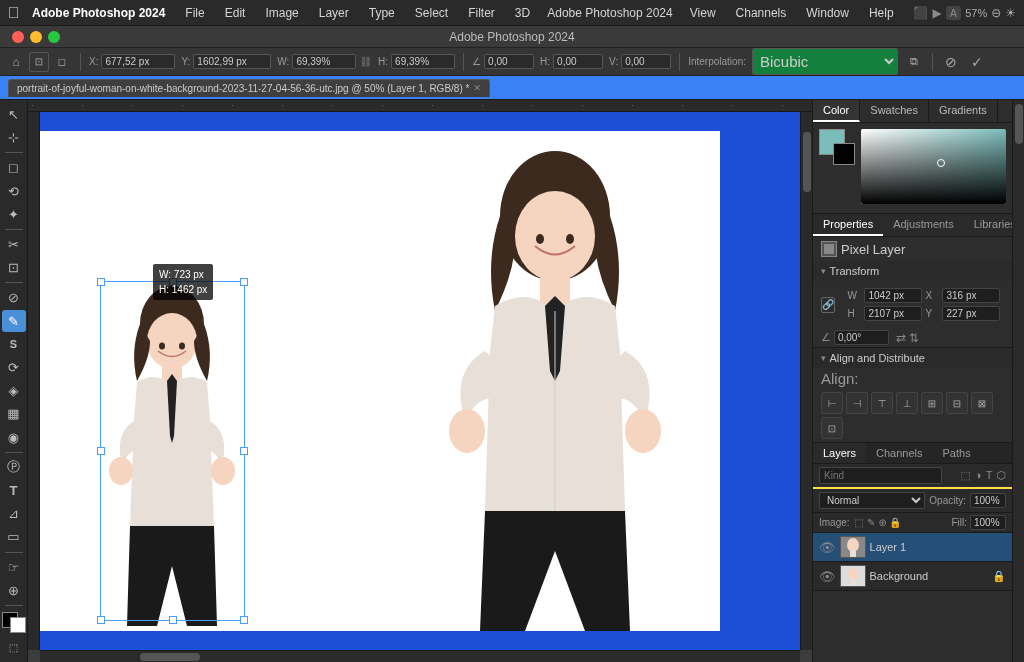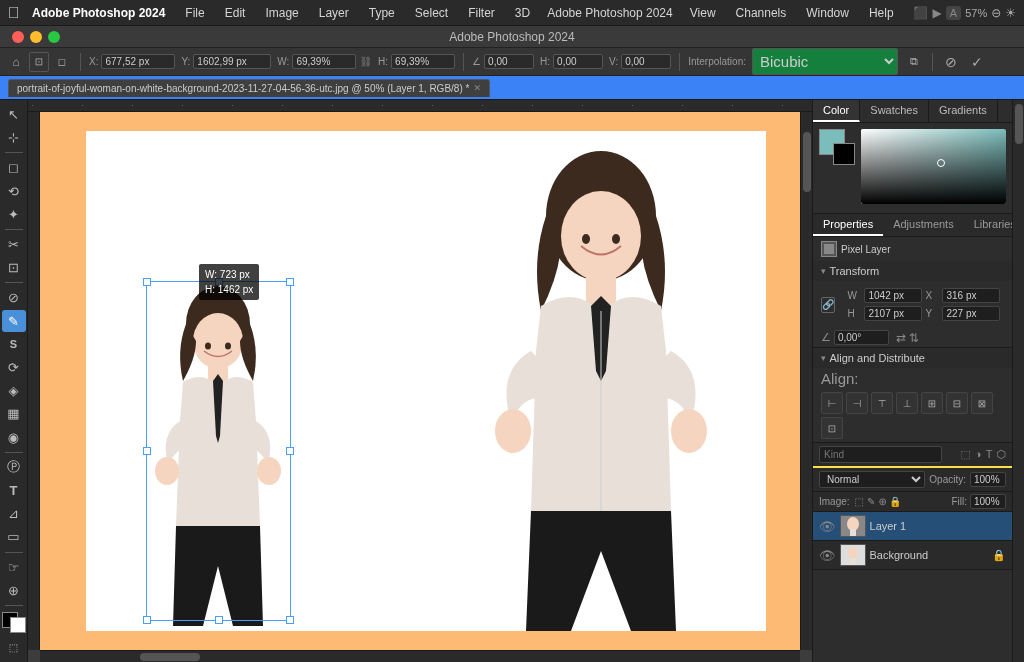--- a/index.html
+++ b/index.html
@@ -63,21 +63,21 @@
     }
     #left-toolbar .tool-btn.active { background: #4a90d9; color: #fff; }
     #left-toolbar .tool-sep { width: 18px; height: 1px; background: #555; margin: 2px 0; }
 
     
     #canvas-area {
       flex: 1; background: #3c3c3c; overflow: hidden; position: relative;
     }
     #canvas-wrapper {
       position: absolute; top: 12px; left: 20px; right: 20px; bottom: 12px;
-      background: #fdba74; display: flex; align-items: center; justify-content: center;
+      background: #1d4ed8; display: flex; align-items: center; 
     }
     #canvas {
       width: 680px; height: 500px; background: white; position: relative; overflow: hidden;
     }
 
     
     #selection-box {
       position: absolute; left: 60px; top: 150px; width: 145px; height: 340px;
       border: 1.5px solid #4a9eff; pointer-events: none;
     }
@@ -154,21 +154,21 @@
 
     
     #props-tabs { display: flex; background: #2a2a2a; border-bottom: 1px solid #1a1a1a; }
     #props-tabs .stab {
       padding: 4px 10px; font-size: 11px; color: #999; cursor: pointer;
     }
     #props-tabs .stab.active { color: #fff; border-bottom: 2px solid #fff; }
 
     .pixel-layer-row {
       display: flex; align-items: center; gap: 4px;
-      padding: 4px 8px; font-size: 10px; color: #ccc;
+      padding: 4px 8px; font-size: 13px; color: #ccc;
     }
     .pixel-layer-icon {
       width: 16px; height: 16px; border: 1px solid #888;
       background: linear-gradient(135deg, #555 25%, #333 75%);
       display: flex; align-items: center; justify-content: center; font-size: 8px;
     }
 
     
     .transform-grid {
       display: grid; grid-template-columns: 1fr 1fr; gap: 3px;
@@ -574,20 +574,25 @@
         <div class="align-btn" title="Align Right">⊤</div>
         <div class="align-btn" title="Align Top">⊥</div>
         <div class="align-btn" title="Align Center V">⊞</div>
         <div class="align-btn" title="Align Bottom">⊟</div>
         <div class="align-btn" title="Distribute">⊠</div>
         <div class="align-btn">⊡</div>
       </div>
     </div>
 
     <div id="layers-panel">
+      <div id="layers-tabs">
+        <div class="ltab active">Layers</div>
+        <div class="ltab">Channels</div>
+        <div class="ltab">Paths</div>
+      </div>
       <div id="layers-search">
         <input type="text" placeholder="Kind" style="background: rgb(30, 30, 30); border: 1px solid rgb(68, 68, 68); color: rgb(204, 204, 204); padding: 2px 4px; font-size: 10px; border-radius: 2px; width: 70px;">
         <div style="display:flex;gap:4px;color:#888;font-size:11px;margin-left:4px;">
           <span style="cursor:pointer;">⬚</span>
           <span style="cursor:pointer;">◑</span>
           <span style="cursor:pointer;">T</span>
           <span style="cursor:pointer;">⬡</span>
         </div>
       </div>
       <div class="layers-controls">

